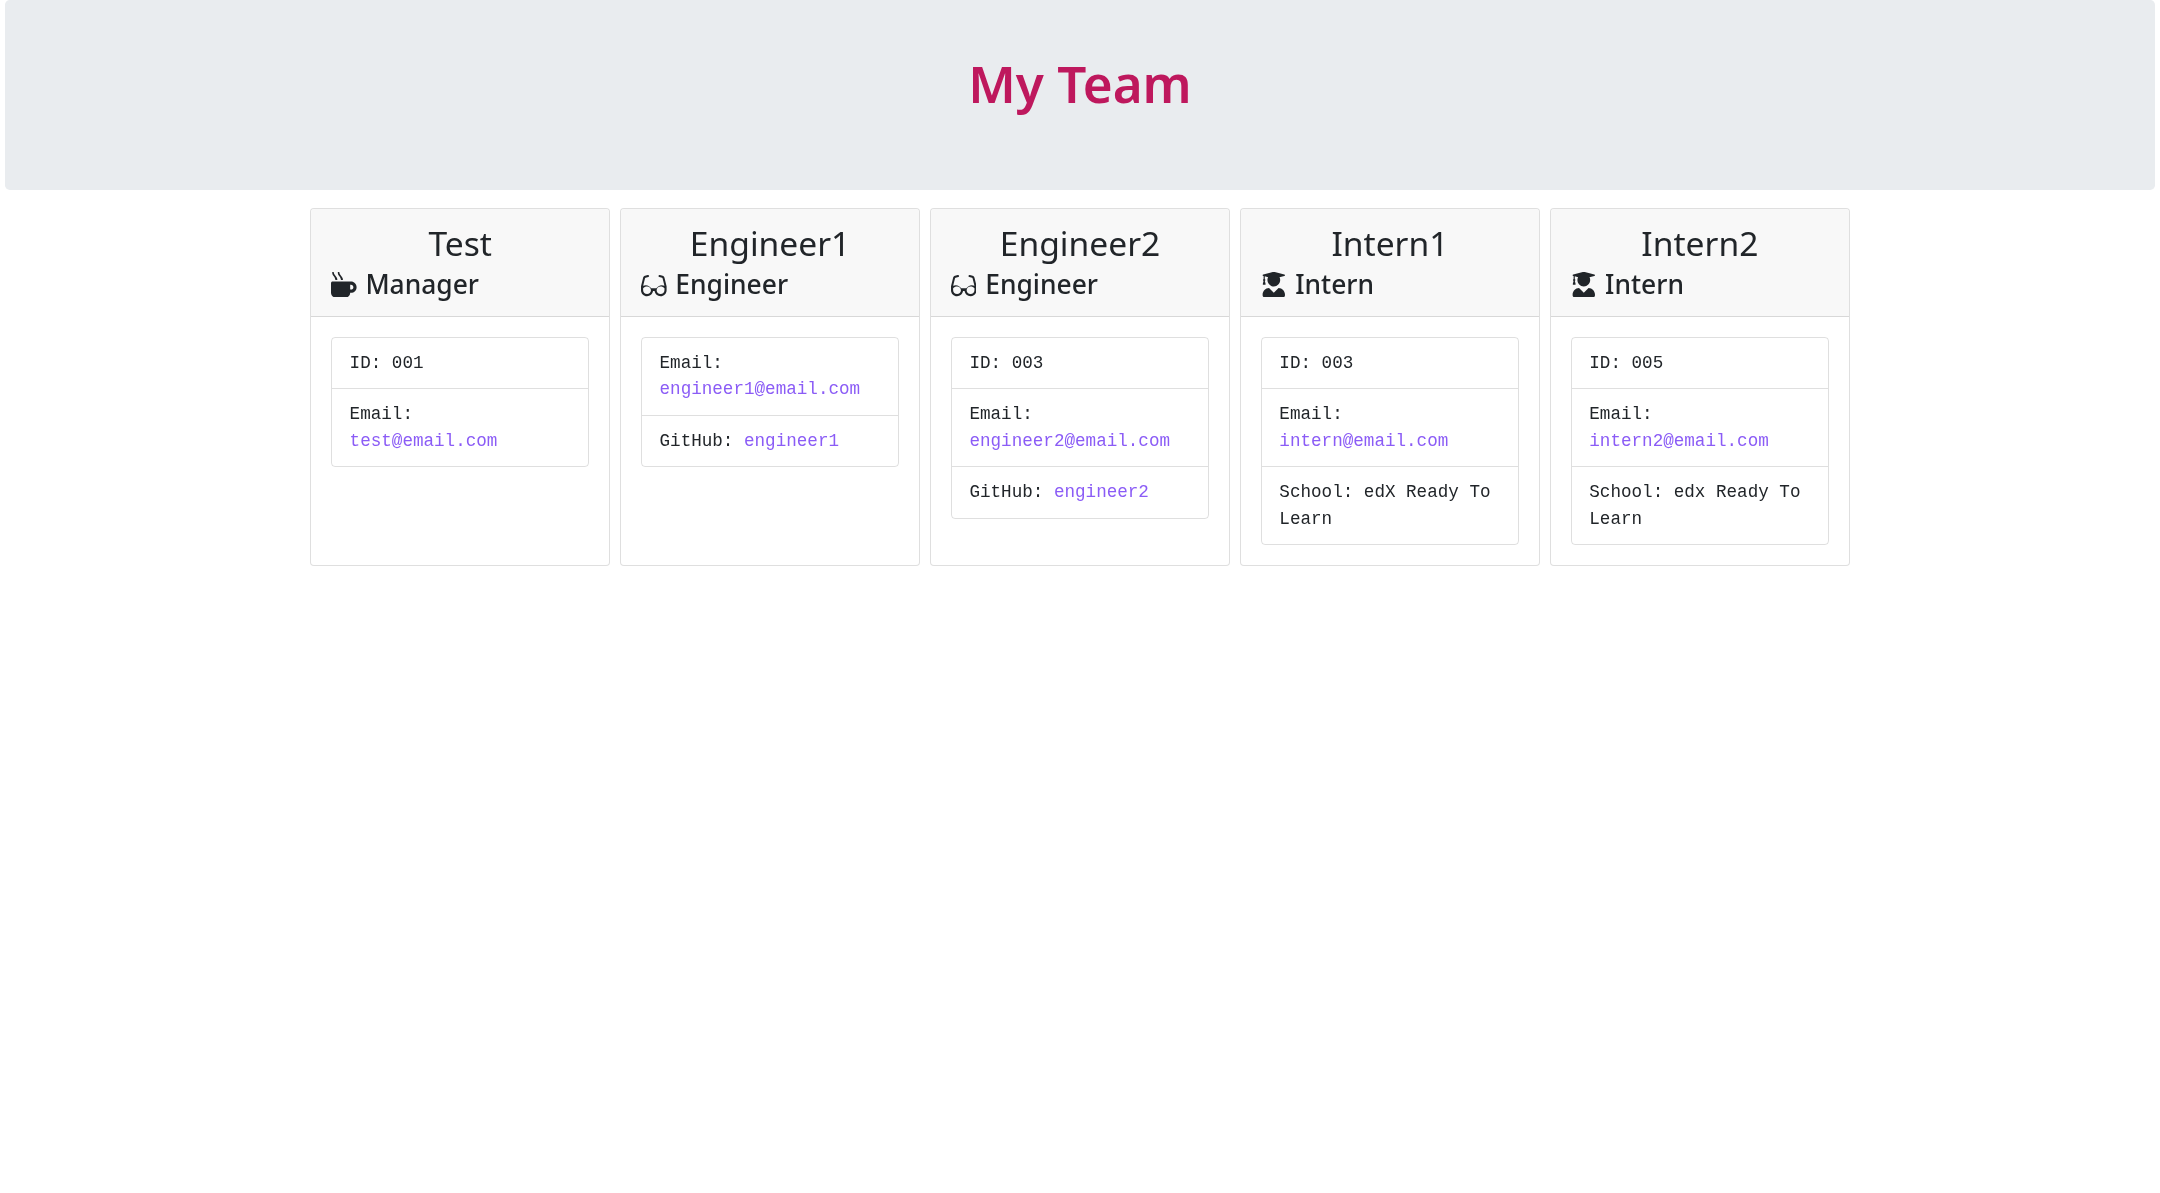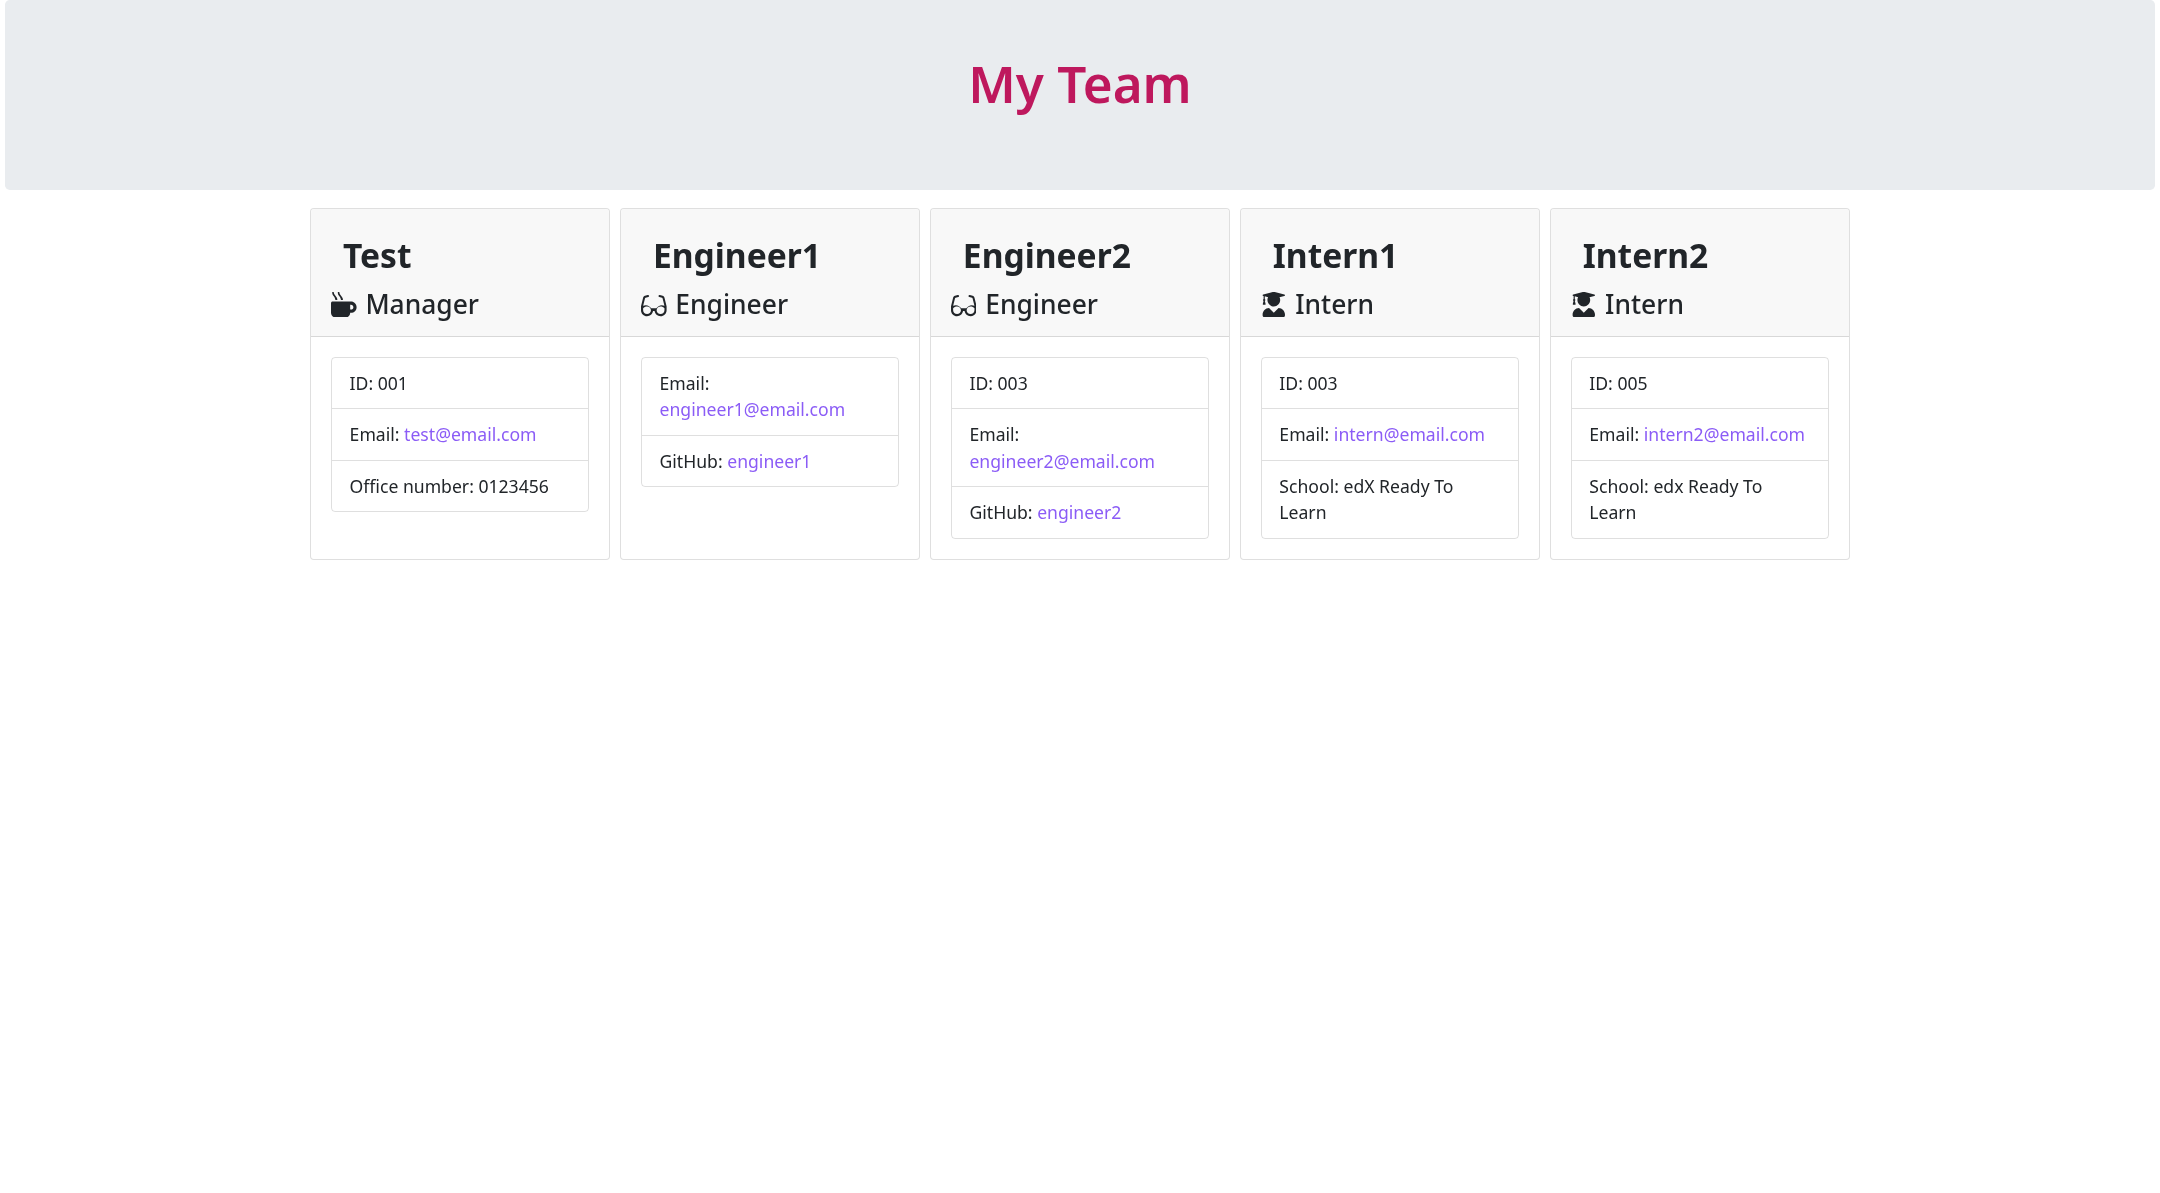--- a/index.html
+++ b/index.html
@@ -44,23 +44,24 @@
   .card + .card { margin-left: 0.6rem; }
   .card-header {
     background: #f7f7f7e0;
     border-bottom: 1px solid rgba(0,0,0,0.125);
     padding: 0.9rem 1.25rem;
     border-top-left-radius: 0.25rem;
     border-top-right-radius: 0.25rem;
   }
   .card-header .name {
     font-size: 2.1rem;
-    font-weight: 700;
-    margin: 12px;
+    font-weight: 400;
+    margin: 0;
     line-height: 1.2;
+    text-align: center;
   }
   .card-header .role {
     font-size: 1.65rem;
     font-weight: 500;
     margin: 0.25rem 0 0;
     display: flex;
     align-items: center;
     gap: 0.55rem;
     line-height: 1.3;
   }
@@ -73,20 +74,21 @@
     margin: 0;
     padding: 0;
     list-style: none;
   }
   .list-group-item {
     padding: 0.75rem 1.1rem;
     font-size: 1.1rem;
     color: #212529;
     word-break: break-word;
     line-height: 1.5;
+    font-family: Liberation Mono, monospace;
   }
   .list-group-item + .list-group-item {
     border-top: 1px solid rgba(0,0,0,0.125);
   }
   a.link {
     color: #8b5cf6;
     text-decoration: none;
   }
   .ico {
     width: 1.6rem;
@@ -114,21 +116,20 @@
                 <path d="M127.1 146.5c1.3 7.7-4.9 13.5-12.7 13.5H98.1c-6.5 0-12-4.8-12.8-11.3-3.6-28.3-18.4-49.8-33.6-68.1C34.9 59.5 24 36.2 24 8c0-4.4 3.6-8 8-8h16c4.4 0 8 3.6 8 8 0 20.3 7.8 35.1 21.8 52 18.6 22.4 44.5 52.9 49.3 86.5zM239.1 146.5c1.3 7.7-4.9 13.5-12.7 13.5h-16.3c-6.5 0-12-4.8-12.8-11.3-3.6-28.3-18.4-49.8-33.6-68.1C146.9 59.5 136 36.2 136 8c0-4.4 3.6-8 8-8h16c4.4 0 8 3.6 8 8 0 20.3 7.8 35.1 21.8 52 18.6 22.4 44.5 52.9 49.3 86.5zM400 192H32c-17.7 0-32 14.3-32 32v192c0 53 43 96 96 96h192c53 0 96-43 96-96h16c61.9 0 112-50.1 112-112s-50.1-112-112-112zm0 160h-16v-96h16c26.5 0 48 21.5 48 48s-21.5 48-48 48z"></path>
               </svg>
             </span>
             <span>Manager</span>
           </h3>
         </div>
         <div class="card-body">
           <ul class="list-group">
             <li class="list-group-item"><span>ID: </span><span>001</span></li>
             <li class="list-group-item"><span>Email: </span><a class="link" href="#">test@email.com</a></li>
-            <li class="list-group-item"><span>Office number: </span><span>0123456</span></li>
           </ul>
         </div>
       </div>
       <div class="card">
         <div class="card-header">
           <h2 class="name">Engineer1</h2>
           <h3 class="role">
             <span class="ico">
               <svg viewBox="0 0 576 512" fill="currentColor">
                 <path d="M574.1 280.4l-45.4-181.8c-5.3-21.4-21.1-38.3-42.1-45.1l-62.8-17.7c-12.7-3.6-25.9 3.8-29.5 16.5s3.8 25.9 16.5 29.5l62.7 17.7c6.5 2.1 11.4 7.4 13 14l40.8 163.4c-18.1-8.2-38.4-13-59.3-13-52.6 0-98.5 29.1-122.3 72H230.3c-23.8-42.9-69.7-72-122.3-72-20.9 0-41.2 4.8-59.3 13L89.5 113.5c1.6-6.6 6.5-11.9 13-14l62.7-17.7c12.7-3.6 20.1-16.8 16.5-29.5s-16.8-20.1-29.5-16.5L89.4 53.5c-21 6.8-36.8 23.7-42.1 45.1L1.9 280.4C.6 285.6 0 290.9 0 296.2V376c0 75.1 60.9 136 136 136 68.3 0 124.9-50.4 134.5-116h35c9.6 65.6 66.2 116 134.5 116 75.1 0 136-60.9 136-136v-79.8c0-5.3-.6-10.6-1.9-15.8zM136 464c-48.5 0-88-39.5-88-88v-42.3c22-22.6 53.4-37.7 88-37.7 47.9 0 88 35.5 88 80v.2c-.1 48.4-39.6 87.8-88 87.8zm392-88c0 48.5-39.5 88-88 88-48.4 0-87.9-39.4-88-87.8v-.2c0-44.5 40.1-80 88-80 34.6 0 66 15.1 88 37.7V376z"></path>

